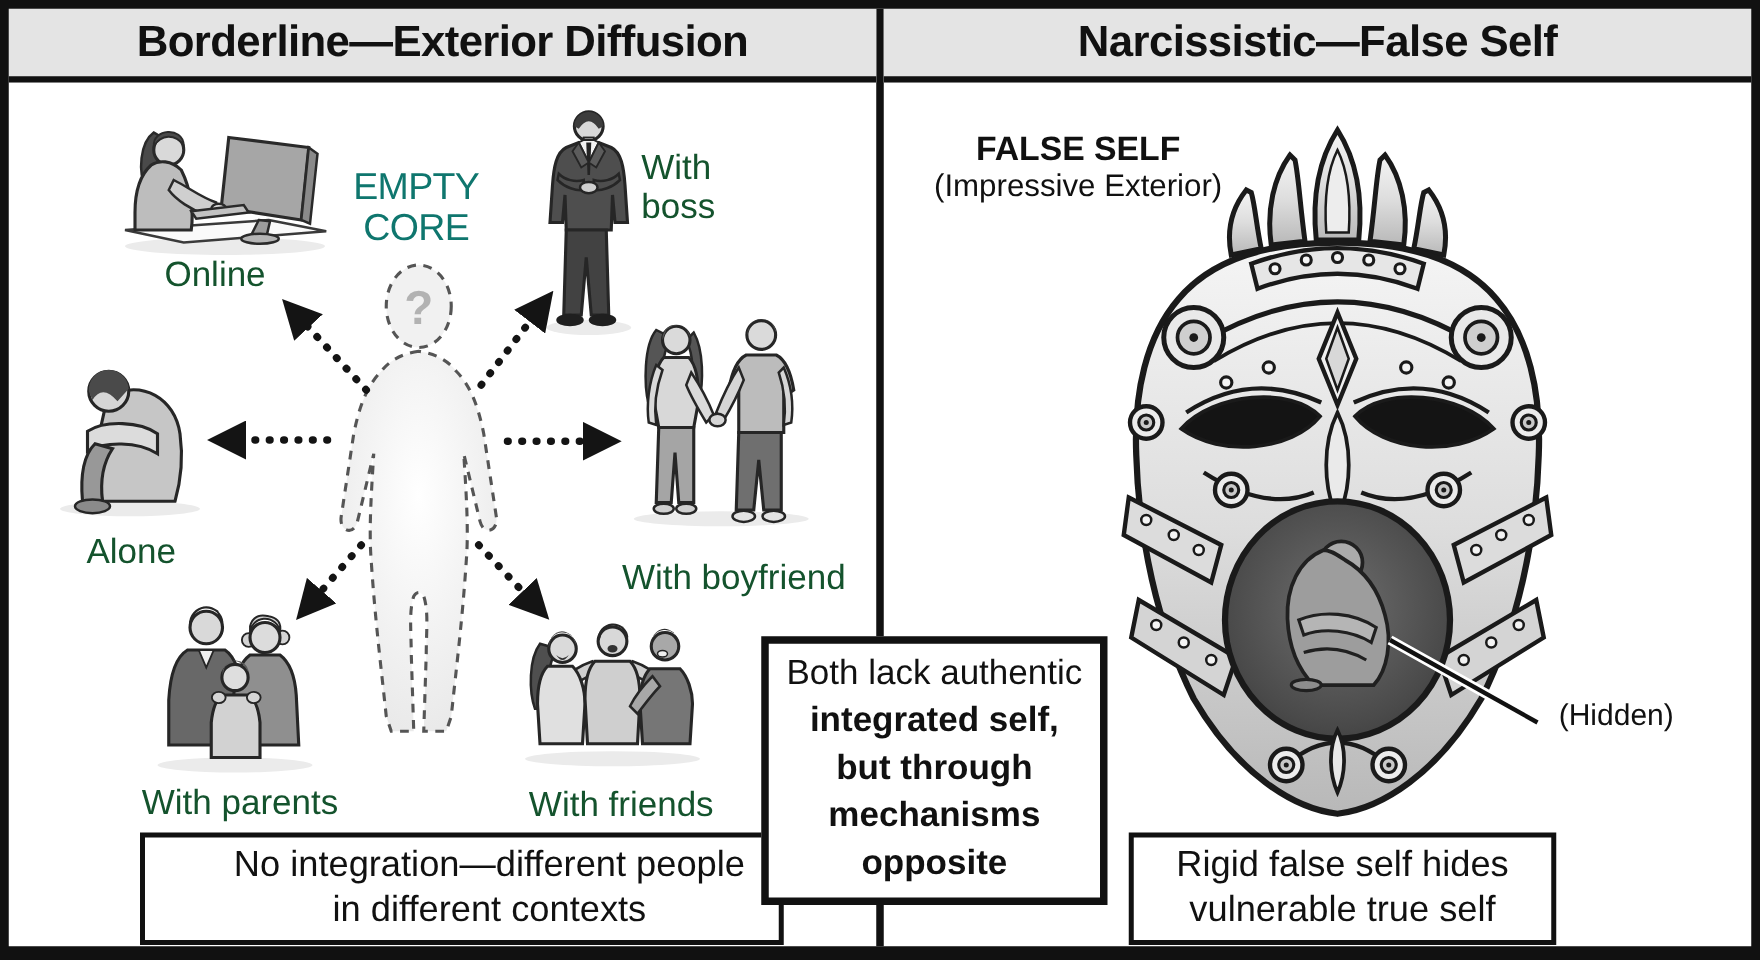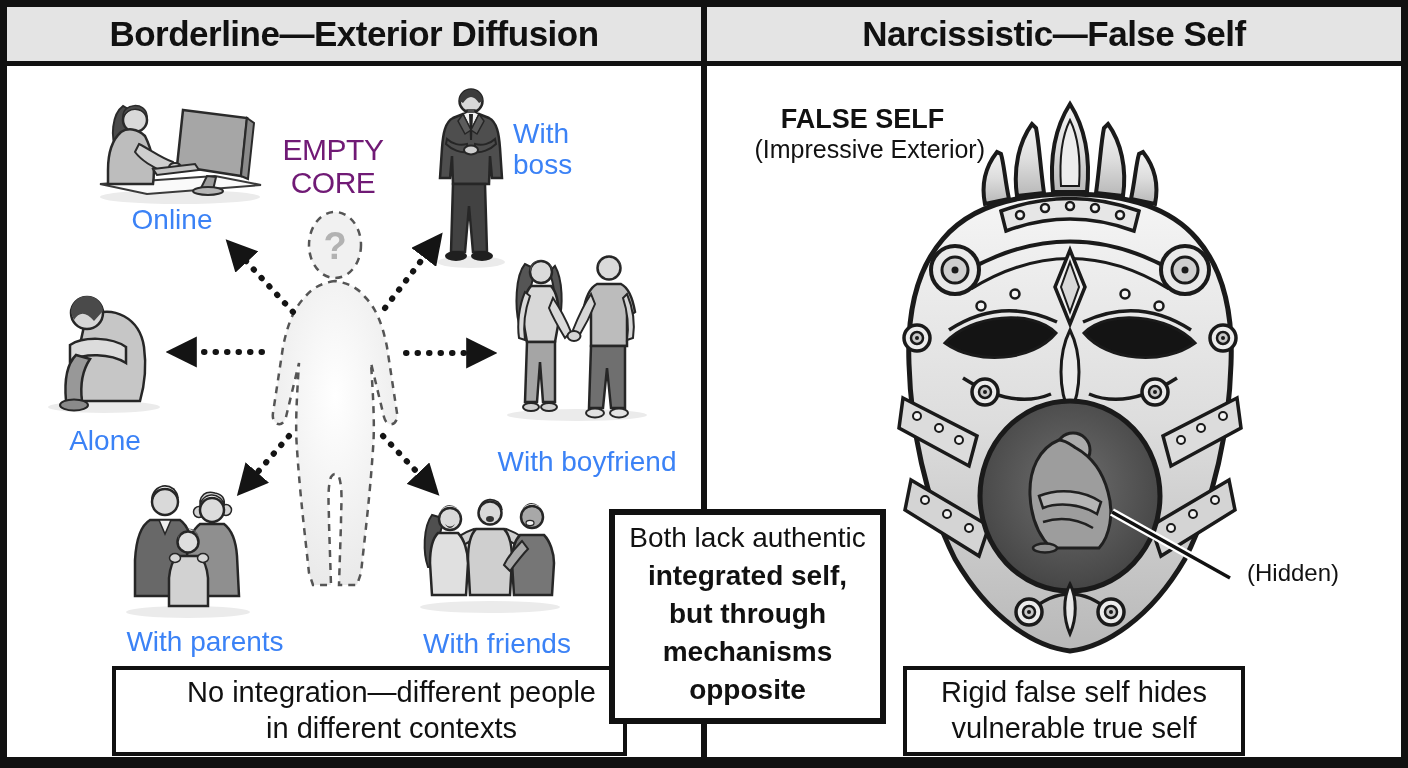--- a/index.html
+++ b/index.html
@@ -10,39 +10,39 @@
   }
   .frame{position:absolute;inset:0;border:7px solid #111;border-bottom-width:11px;pointer-events:none;z-index:40;}
   .divider{position:absolute;left:701px;top:7px;width:6px;height:750px;background:#111;z-index:2;}
   .header{
     position:absolute;top:7px;height:54px;background:#e4e4e4;
     border-bottom:5px solid #111;display:flex;align-items:center;justify-content:center;
     font-size:35px;font-weight:bold;letter-spacing:-.5px;z-index:3;
   }
   .header.left{left:7px;width:694px;}
   .header.right{left:707px;width:694px;}
-  .label{position:absolute;font-size:28px;line-height:31px;color:#3b82f6;}
+  .label{position:absolute;font-size:28px;line-height:31px;color:#14532d;}
   .center-text{text-align:center;}
   .core-label{position:absolute;left:258px;top:133px;width:150px;text-align:center;
-    font-size:30px;line-height:33px;letter-spacing:-.5px;color:#701a75;}
+    font-size:30px;line-height:33px;letter-spacing:-.5px;color:#0f766e;}
   .caption-box{
     position:absolute;background:#fff;border:4px solid #111;text-align:center;
     font-size:29px;line-height:36px;padding-top:4px;z-index:5;
   }
   .caption-left{left:112px;top:666px;width:463px;height:78px;padding-left:44px;}
   .caption-right{left:903px;top:666px;width:334px;height:78px;}
   .center-note{
     position:absolute;left:609px;top:509px;width:265px;height:199px;background:#fff;
     border:6px solid #111;text-align:center;font-size:28px;line-height:38px;
     padding-top:4px;z-index:6;
   }
   .center-note .b{font-weight:bold;}
   .fs-label{position:absolute;left:740px;top:103px;width:245px;text-align:center;z-index:4;}
   .fs-label .t1{font-size:27px;font-weight:bold;line-height:32px;}
-  .fs-label .t2{font-size:25px;line-height:29px;text-align:right;}
+  .fs-label .t2{font-size:25px;line-height:29px;}
   .ts-label{position:absolute;left:1208px;top:558px;width:170px;text-align:center;z-index:4;}
   .ts-label .t1{font-size:27px;font-weight:bold;line-height:32px;}
   .ts-label .t2{font-size:24px;line-height:30px;}
   .ill{position:absolute;z-index:1;}
   .overlay{position:absolute;left:0;top:0;width:1408px;height:768px;z-index:2;pointer-events:none;}
   .nowrap{white-space:nowrap;}
 </style>
 </head>
 <body>
 
@@ -175,21 +175,21 @@
 
   <div class="core-label">
     <div>EMPTY</div>
     <div>CORE</div>
   </div>
 
   <div class="label center-text" style="left:122px;top:204px;width:100px">Online</div>
   <div class="label" style="left:513px;top:118px;width:76px">With boss</div>
   <div class="label center-text" style="left:58px;top:425px;width:94px">Alone</div>
   <div class="label center-text nowrap" style="left:492px;top:446px;width:190px">With boyfriend</div>
-  <div class="label center-text nowrap" style="left:120px;top:626px;width:170px">With parents</div>
+  <div class="label center-text nowrap" style="left:107px;top:626px;width:170px">With parents</div>
   <div class="label center-text nowrap" style="left:412px;top:628px;width:170px">With friends</div>
 
   <div class="caption-box caption-left">
     <div>No integration—different people</div>
     <div>in different contexts</div>
   </div>
 
   <div class="center-note">
     <div>Both lack authentic</div>
     <div class="b">integrated self,</div>

